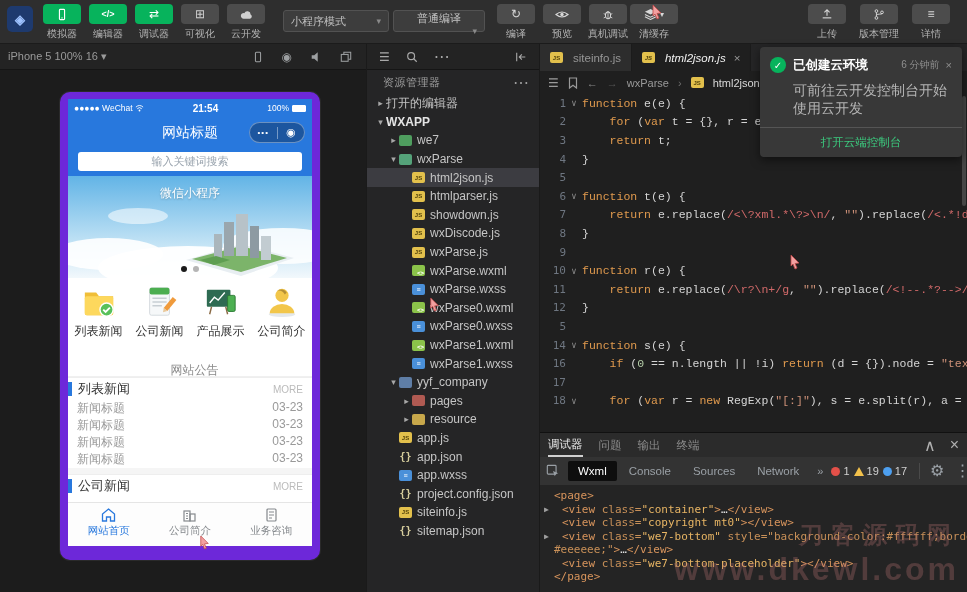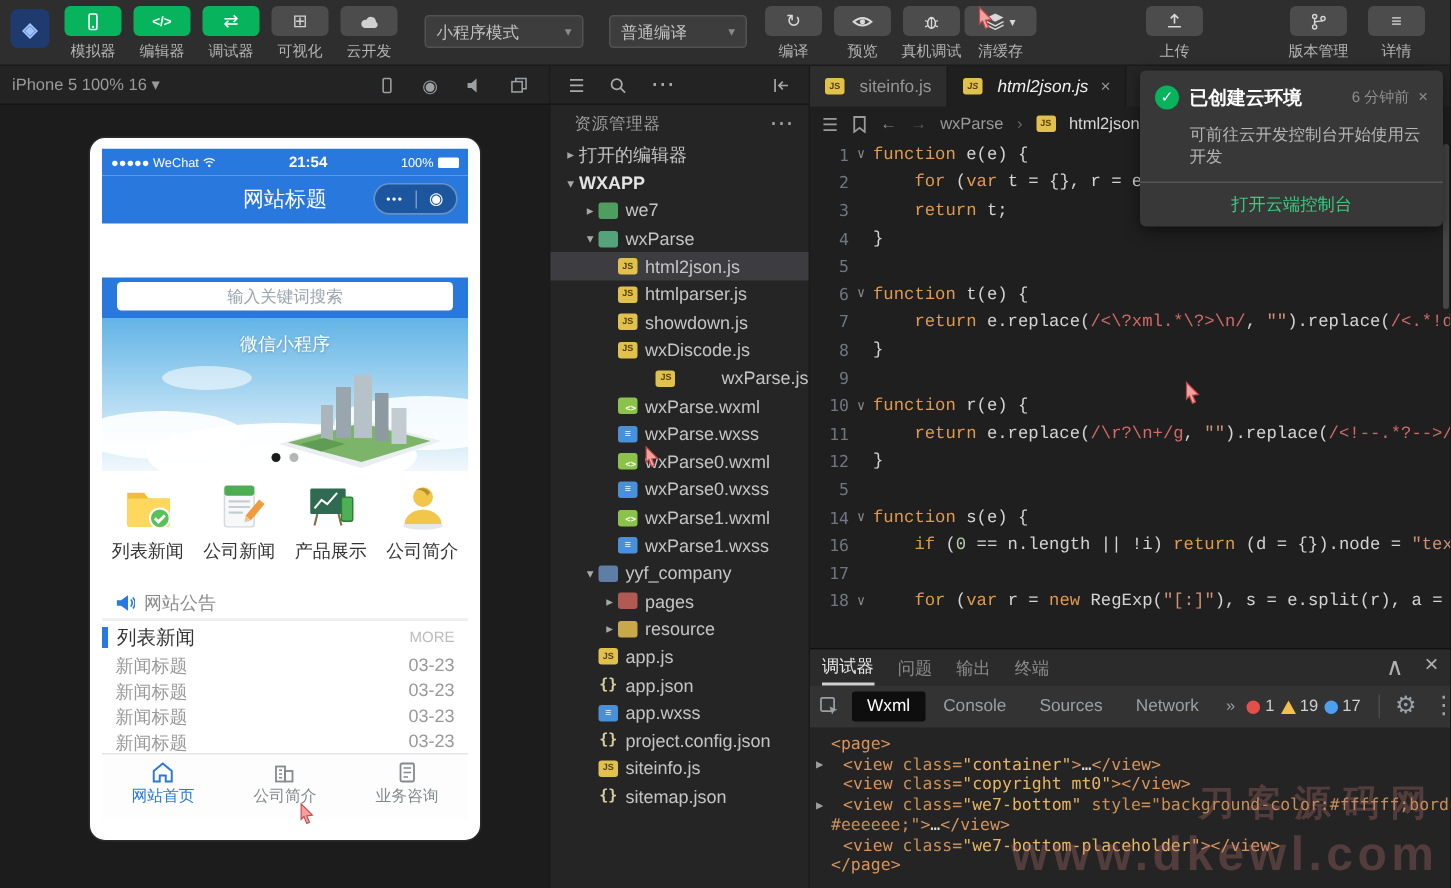--- a/index.html
+++ b/index.html
@@ -25,50 +25,50 @@
   .actbtn .pill{background:#4c4c4c;color:#d8d8d8;}
   .rgroup{margin-left:auto;display:flex;margin-right:10px;}
 
   
   .sim{position:absolute;left:0;top:44px;width:366px;height:548px;background:#1c1c1c;}
   .strip{height:26px;display:flex;align-items:center;border-bottom:1px solid #151515;background:#232323;}
   .devlabel{font-size:11px;color:#9a9a9a;margin-left:8px;cursor:pointer;}
   .stripicons{margin-left:auto;display:flex;gap:18px;margin-right:14px;color:#9da0a2;}
   .stripicons .ticon{cursor:pointer;}
 
-  .phone{position:absolute;left:60px;top:48px;width:260px;height:468px;background:#ffffff;
+  .phone{position:absolute;left:60px;top:48px;width:260px;height:468px;background:#6d28d9;
          border-radius:10px;padding:7px 8px 14px 8px;box-shadow:0 0 0 1px #2a2a2a;}
   .screen{width:244px;height:447px;background:#fff;overflow:hidden;position:relative;
           font-family:"Liberation Sans",sans-serif;}
   .p-status{height:18px;background:#2878dd;color:#fff;font-size:8.5px;display:flex;
             align-items:center;padding:0 6px;}
   .p-status .mid{flex:1;text-align:center;font-size:10px;font-weight:bold;}
   .batt{display:inline-block;width:14px;height:7px;border:1px solid #fff;border-radius:1px;
         background:#fff;margin-left:3px;vertical-align:middle;}
   .p-nav{height:32px;background:#2878dd;position:relative;display:flex;align-items:center;justify-content:center;}
   .p-title{color:#fff;font-size:14px;}
   .capsule{position:absolute;right:7px;top:5px;width:56px;height:21px;border-radius:11px;
            background:rgba(0,0,0,0.28);border:1px solid rgba(255,255,255,0.35);display:flex;
            align-items:center;color:#fff;}
   .capsule .dots{flex:1;text-align:center;font-size:8px;letter-spacing:1px;}
   .capsule .divi{width:1px;height:12px;background:rgba(255,255,255,0.4);}
   .capsule .rec{flex:1;text-align:center;font-size:11px;}
-  .p-search{height:27px;background:#2878dd;padding:3px 10px 5px 10px;margin-top:36px;}
+  .p-search{height:27px;background:#2878dd;padding:3px 10px 5px 10px;}
   .p-search .box{height:19px;background:#fff;border-radius:3px;display:flex;align-items:center;
                  justify-content:center;font-size:11px;color:#9aa4ae;cursor:text;}
   .p-banner{height:102px;position:relative;}
   .p-banner .cap{position:absolute;top:9px;width:100%;text-align:center;color:#fff;font-size:12px;
                  text-shadow:0 1px 2px rgba(0,0,0,0.25);}
   .p-banner .dotrow{position:absolute;bottom:6px;width:100%;display:flex;justify-content:center;gap:6px;}
   .p-banner .dot{width:6px;height:6px;border-radius:50%;}
   .p-grid{height:78px;display:flex;padding-top:7px;background:#fff;}
   .p-cell{flex:1;display:flex;flex-direction:column;align-items:center;cursor:pointer;}
   .p-cell .glabel{font-size:12px;color:#333;margin-top:4px;}
   .p-notice{height:21px;display:flex;align-items:center;gap:6px;padding-left:9px;
-            border-bottom:1px solid #f0f0f0;}
+            border-bottom:1px solid #f0f0f0;flex-direction:column;}
   .p-notice .ntext{font-size:12px;color:#8a8a8a;}
   .p-sech{height:23px;display:flex;align-items:center;border-top:1px solid #eee;}
   .p-sech .bar{width:4px;height:14px;background:#2878dd;margin-right:6px;}
   .p-sech .st{font-size:13px;color:#333;}
   .p-sech .more{margin-left:auto;margin-right:9px;font-size:10px;color:#bbb;cursor:pointer;}
   .p-row{height:17px;display:flex;align-items:flex-start;padding:0 9px;font-size:12px;color:#999;cursor:pointer;}
   .p-row .rd{margin-left:auto;}
   .p-gap{height:6px;background:#f5f5f5;}
   .p-tabbar{position:absolute;bottom:0;left:0;width:100%;height:44px;background:#fdfdfd;
             border-top:1px solid #e5e5e5;display:flex;padding-top:4px;}
@@ -152,21 +152,21 @@
 
   
   .toast{position:absolute;left:760px;top:47px;width:202px;background:#383838;border-radius:4px;
          box-shadow:0 3px 10px rgba(0,0,0,0.5);z-index:40;padding-top:9px;}
   .toast .trow{display:flex;align-items:center;padding:0 10px;}
   .chk{width:16px;height:16px;border-radius:50%;background:#07b35c;color:#fff;font-size:10px;
        display:flex;align-items:center;justify-content:center;margin-right:7px;}
   .toast .tt{color:#fff;font-size:12.5px;font-weight:bold;}
   .toast .tm{margin-left:auto;color:#8f8f8f;font-size:10px;}
   .toast .cl{color:#8f8f8f;margin-left:6px;cursor:pointer;font-size:11px;}
-  .toast .body{color:#b5b5b5;font-size:11px;padding:7px 10px 9px 33px;}
+  .toast .body{color:#b5b5b5;font-size:14px;padding:7px 10px 9px 33px;}
   .toast .act{border-top:1px solid #555;text-align:center;color:#3ccb7f;font-size:11.5px;
               padding:7px 0;cursor:pointer;}
 
   
   .watermark{position:absolute;right:8px;bottom:4px;z-index:50;text-align:right;pointer-events:none;
              color:rgba(190,115,115,0.30);font-weight:bold;font-family:"DejaVu Serif",serif;}
   .watermark .w1{font-size:24px;letter-spacing:8px;}
   .watermark .w2{font-size:32px;letter-spacing:3px;font-family:"Liberation Sans",sans-serif;}
   .cursor{position:absolute;z-index:60;pointer-events:none;}
 </style>
@@ -211,21 +211,21 @@
               <path d="M4 10.5a3 3 0 1 1 .6-5.9A3.6 3.6 0 0 1 11.5 6a2.4 2.4 0 0 1-.7 4.5z" fill="currentColor"></path>
             </svg>
           </span>
           <span class="lbl">云开发</span>
         </div>
       </div>
     <div class="dd" style="width:106px;margin-left:14px;">
       <span>小程序模式</span>
       <span class="caret">▾</span>
     </div>
-    <div class="dd" style="width:92px;margin-left:17px;">
+    <div class="dd" style="width:92px;margin-left:4px;flex-direction:column;">
       <span>普通编译</span>
       <span class="caret">▾</span>
     </div>
     <div id="action-group" style="display:flex;margin-left:8px;">
         <div class="toolbtn actbtn">
           <span class="pill">
             <span style="font-size:12px;">↻</span>
           </span>
           <span class="lbl">编译</span>
         </div>
@@ -261,21 +261,21 @@
     <div id="right-group" class="rgroup">
         <div class="toolbtn actbtn" style="width: 52px;">
           <span class="pill">
             <svg width="12" height="12" viewBox="0 0 14 14">
               <path d="M7 9V2M4 5l3-3 3 3" fill="none" stroke="currentColor" stroke-width="1.3"></path>
               <path d="M2 11.5h10" stroke="currentColor" stroke-width="1.3"></path>
             </svg>
           </span>
           <span class="lbl">上传</span>
         </div>
-        <div class="toolbtn actbtn" style="width: 52px; margin-left: 44px;">
+        <div class="toolbtn actbtn" style="width: 52px;">
           <span class="pill">
             <svg width="12" height="13" viewBox="0 0 14 14">
               <circle cx="4" cy="3" r="1.6" fill="none" stroke="currentColor" stroke-width="1.1"></circle>
               <circle cx="4" cy="11" r="1.6" fill="none" stroke="currentColor" stroke-width="1.1"></circle>
               <circle cx="10.5" cy="4.5" r="1.6" fill="none" stroke="currentColor" stroke-width="1.1"></circle>
               <path d="M4 4.6v4.8M4 8c0-2.2 6.5-1 6.5-1.9" fill="none" stroke="currentColor" stroke-width="1.1"></path>
             </svg>
           </span>
           <span class="lbl">版本管理</span>
         </div>
@@ -537,21 +537,21 @@
         <div class="trow" style="padding-left: 34px;">
           <span class="arr"></span>
           <span class="fi js">JS</span>
           <span class="name">showdown.js</span>
         </div>
         <div class="trow" style="padding-left: 34px;">
           <span class="arr"></span>
           <span class="fi js">JS</span>
           <span class="name">wxDiscode.js</span>
         </div>
-        <div class="trow" style="padding-left: 34px; justify-content: space-between;">
+        <div class="trow" style="padding-left: 34px;">
           <span class="arr"></span>
           <span class="fi js">JS</span>
           <span class="name">wxParse.js</span>
         </div>
         <div class="trow" style="padding-left: 34px;">
           <span class="arr"></span>
           <span class="fi wxml">&lt;&gt;</span>
           <span class="name">wxParse.wxml</span>
         </div>
         <div class="trow" style="padding-left: 34px;">

